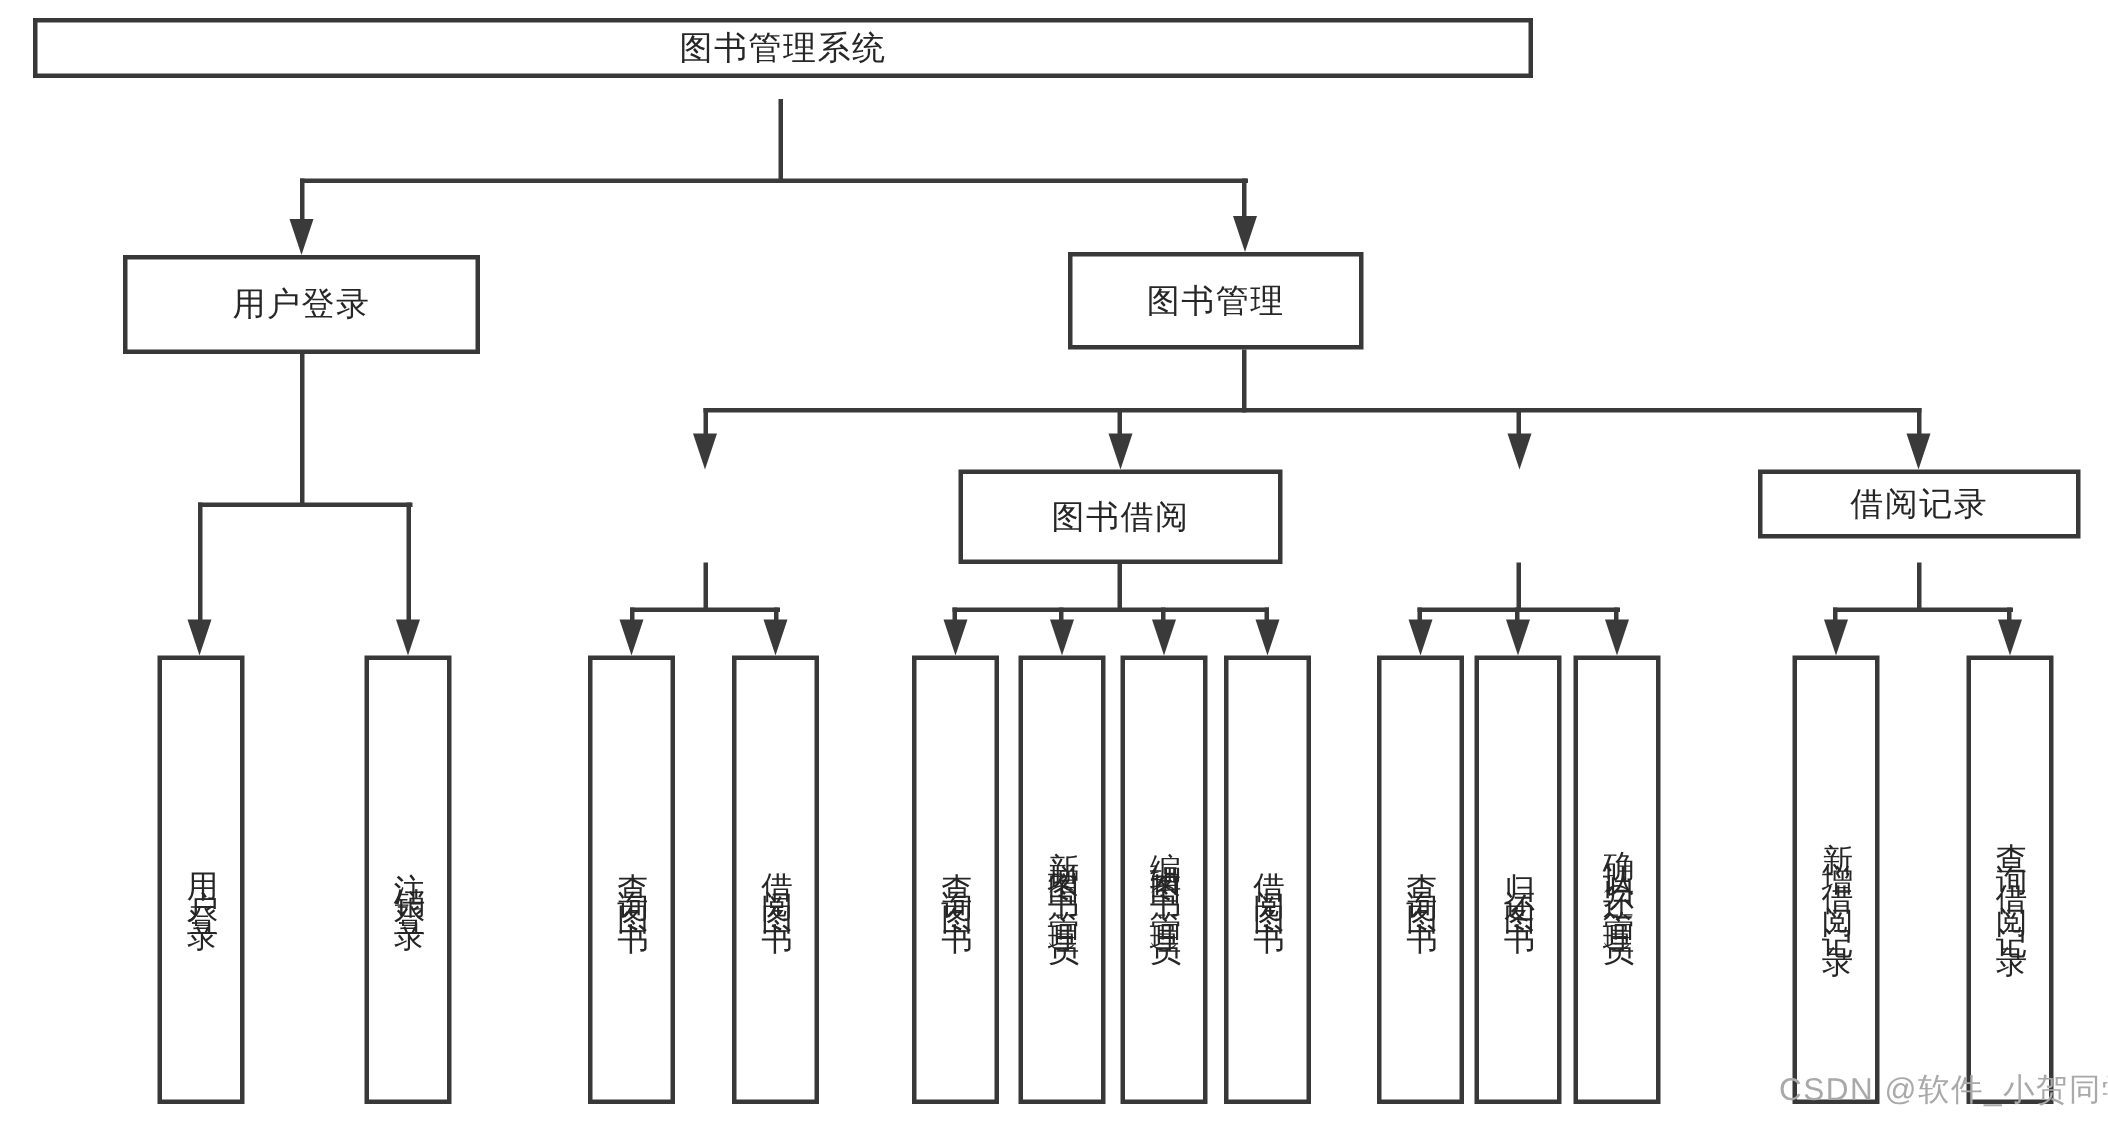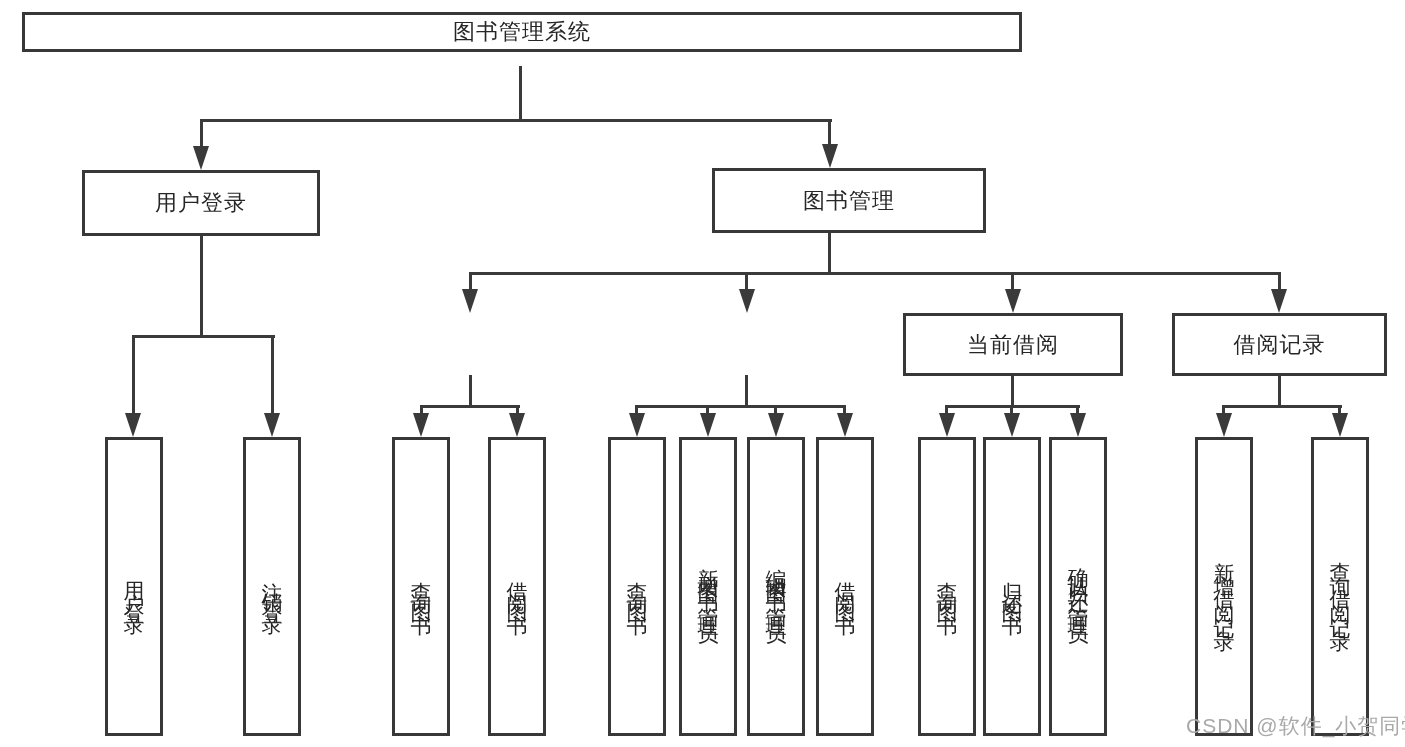--- a/index.html
+++ b/index.html
@@ -58,27 +58,27 @@
 </style>
 </head>
 <body>
 
 <div id="canvas">
 
   <div class="box" style="left:22px;top:12px;width:1000px;height:40px;">图书管理系统</div>
 
   <div class="box" style="left:82px;top:170px;width:238px;height:66px;">用户登录</div>
 
-  <div class="box" style="left:712px;top:168px;width:274px;height:65px;">图书管理</div>
+  <div class="box" style="left:712px;top:168px;width:197px;height:65px;">图书管理</div>
 
 
+  <div class="box" style="left:639px;top:313px;width:216px;height:63px;">图书借阅</div>
 
-  <div class="box" style="left:903px;top:313px;width:220px;height:63px;">当前借阅</div>
 
-  <div class="box" style="left:1172px;top:313px;width:215px;height:63px;">借阅记录</div>
+  <div class="box" style="left:1172px;top:313px;width:215px;height:46px;">借阅记录</div>
 
   <div class="vbox ls-b" style="left:105px;">用户登录</div>
 
   <div class="vbox ls-b" style="left:243px;">注销登录</div>
 
   <div class="vbox ls-b" style="left:392px;">查询图书</div>
 
   <div class="vbox ls-b" style="left:488px;">借阅图书</div>
 
   <div class="vbox ls-b" style="left:608px;">查询图书</div>

